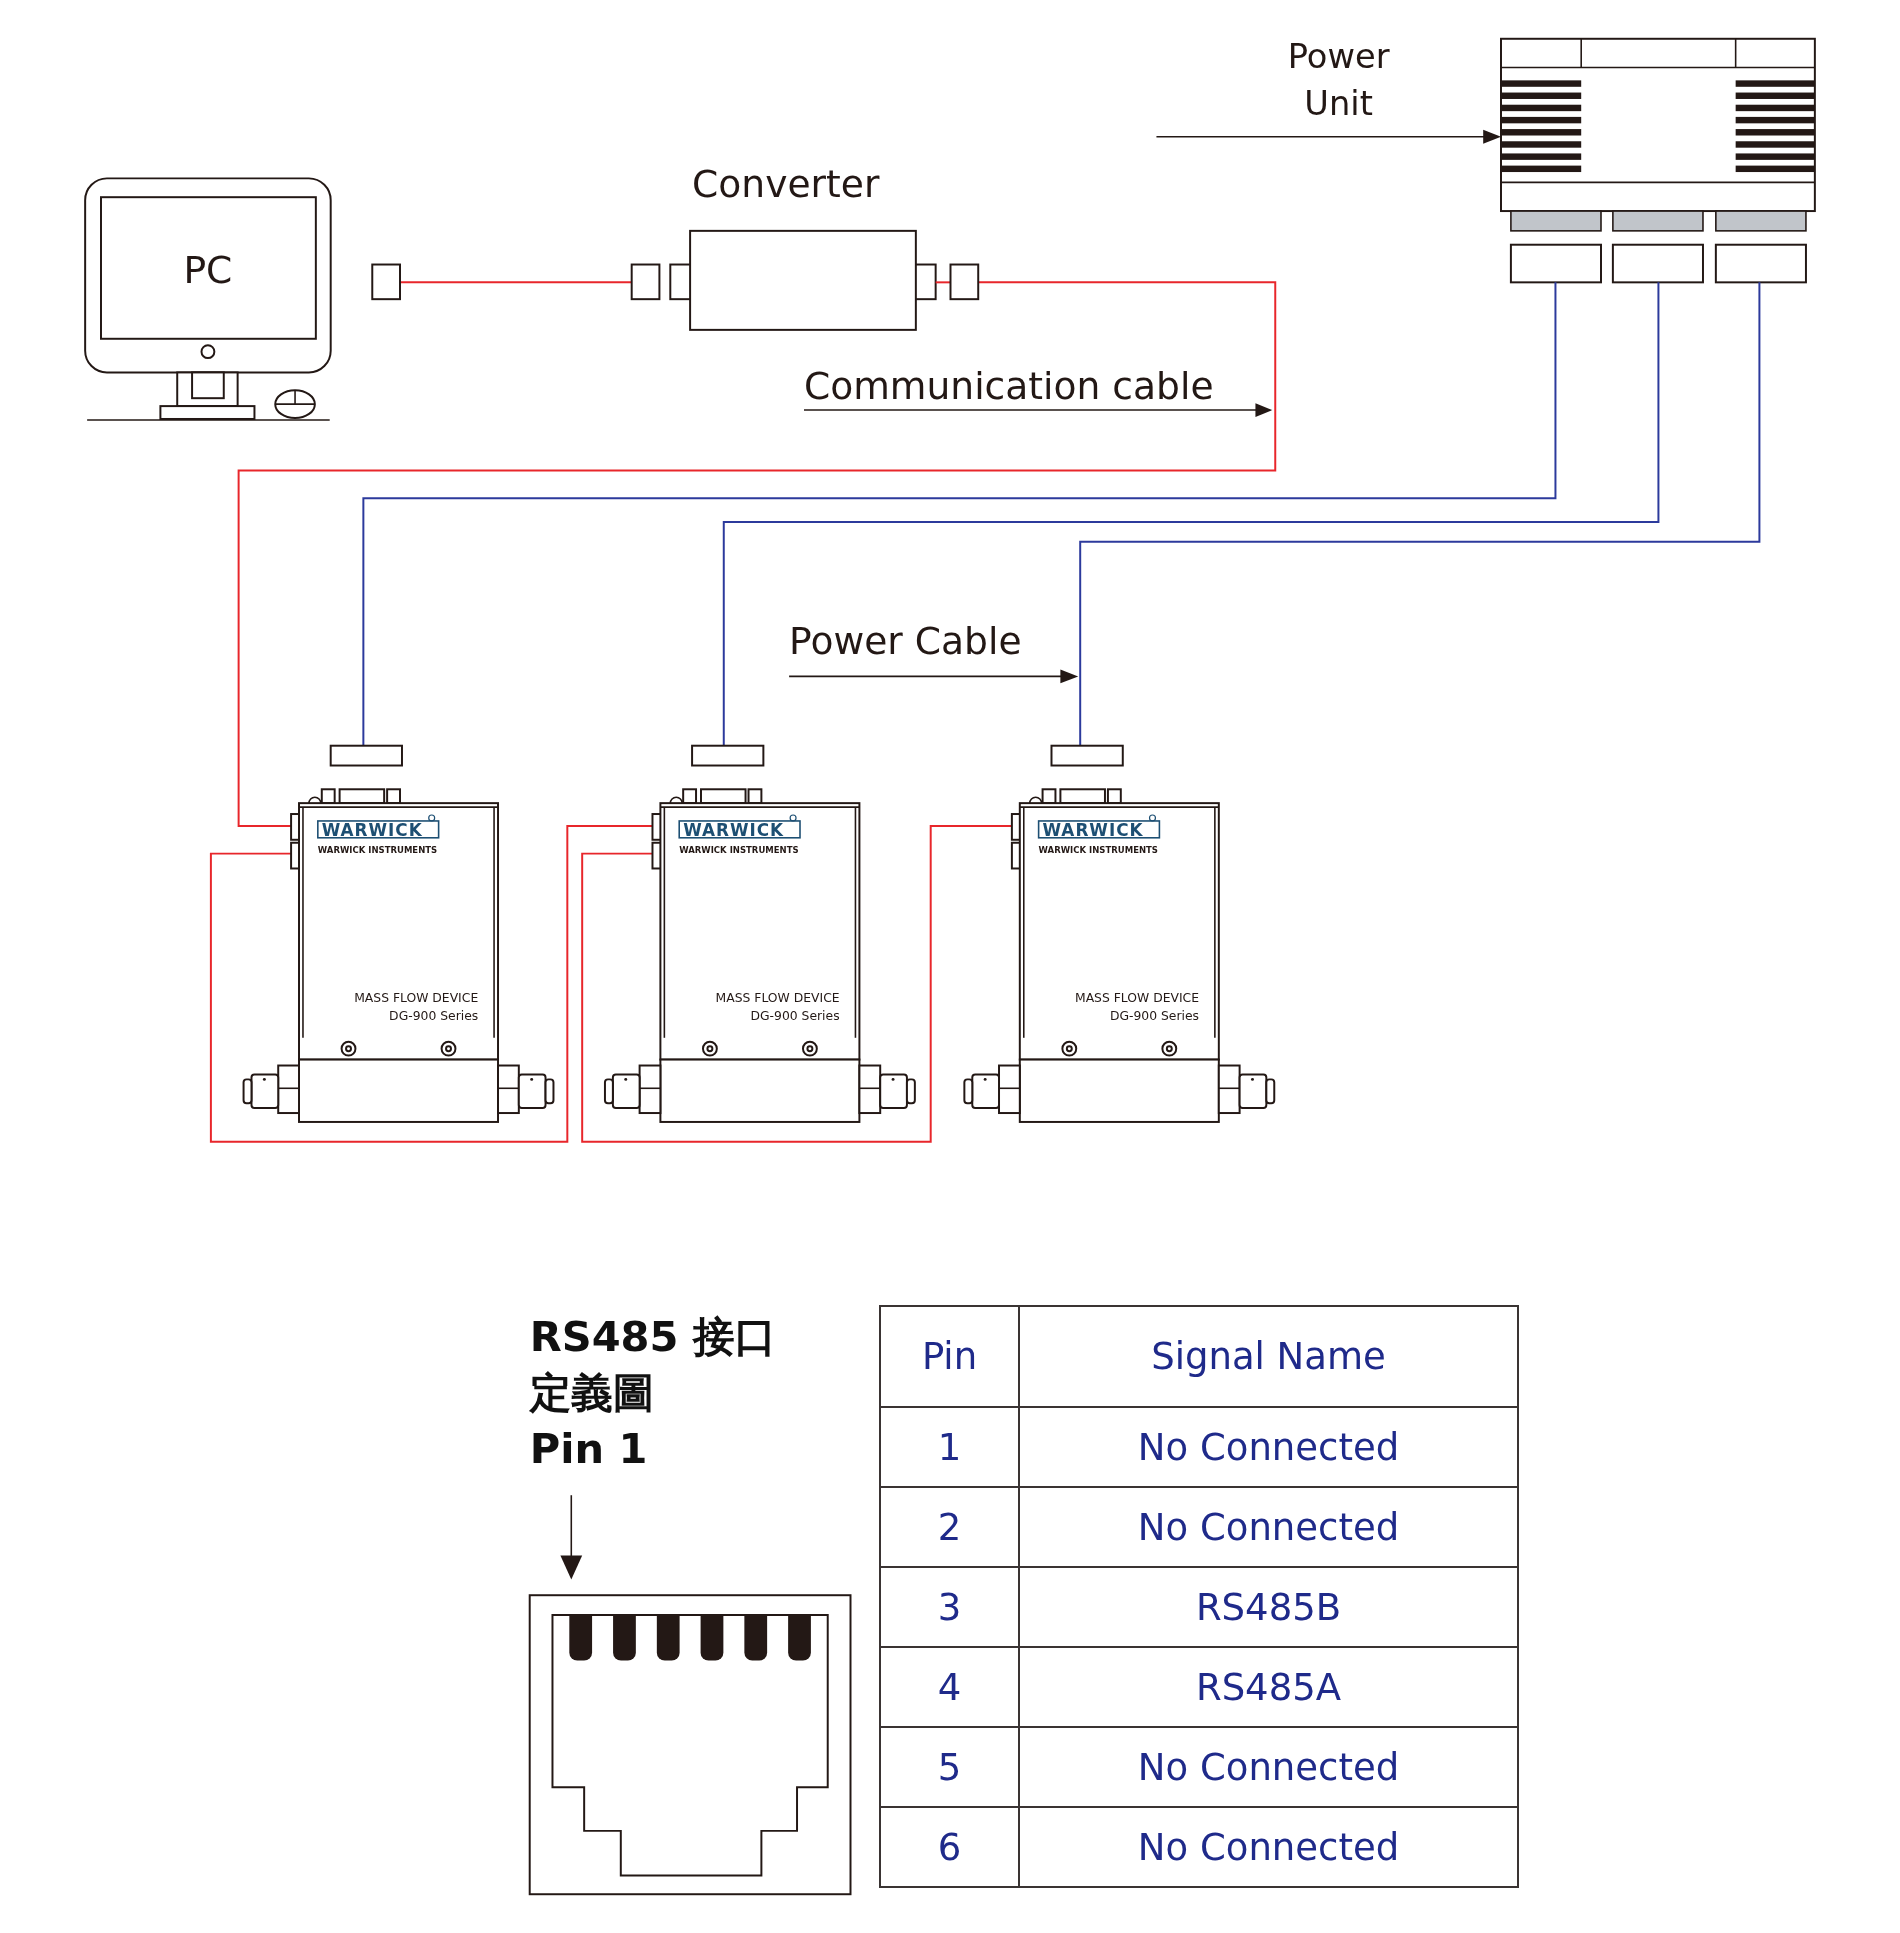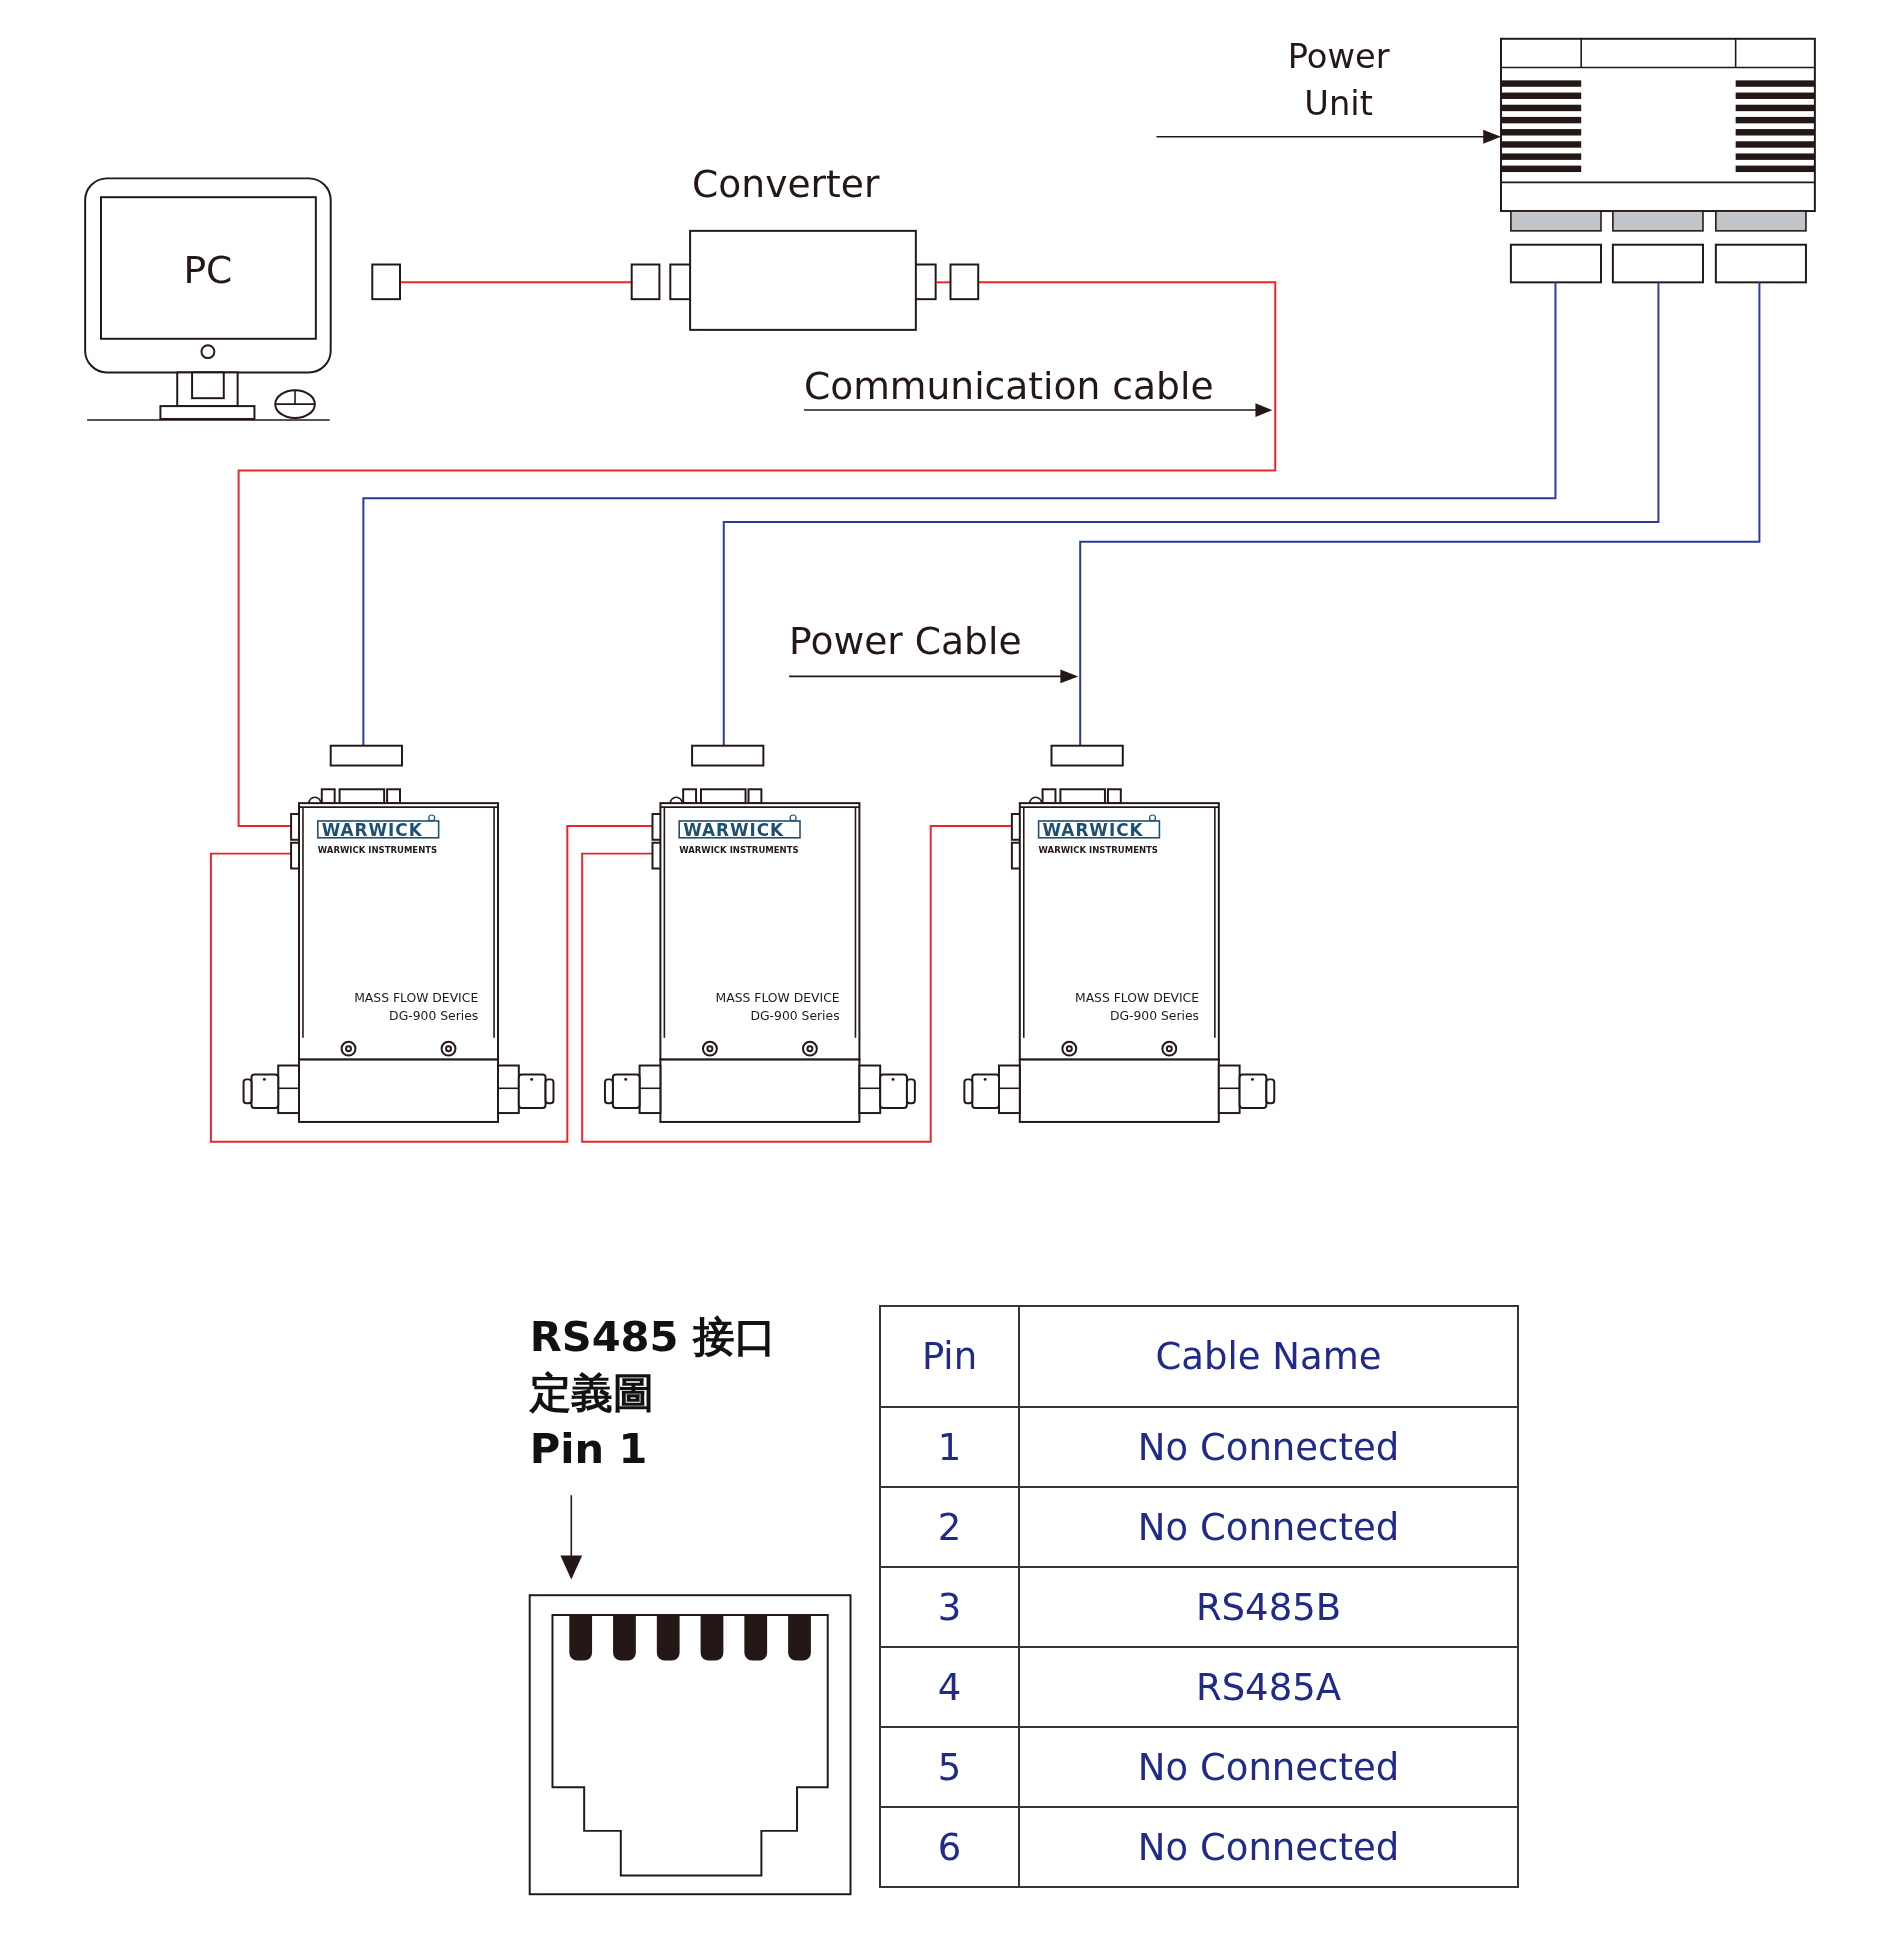--- a/index.html
+++ b/index.html
@@ -284,21 +284,21 @@
         <path d="M751.8 1631 h23 v38 a8 8 0 0 1 -8 8 h-7 a8 8 0 0 1 -8 -8 z" fill="#231815"></path>
         <path d="M796 1631 h23 v38 a8 8 0 0 1 -8 8 h-7 a8 8 0 0 1 -8 -8 z" fill="#231815"></path>
       </g>
   </g>
 </svg>
 
 <table id="pin-table">
   <thead>
     <tr>
       <th class="c1">Pin</th>
-      <th>Cable Name</th>
+      <th>Signal Name</th>
     </tr>
   </thead>
   <tbody id="pin-rows">
       <tr>
         <td class="c1">1</td>
         <td>No Connected</td>
       </tr>
       <tr>
         <td class="c1">2</td>
         <td>No Connected</td>

